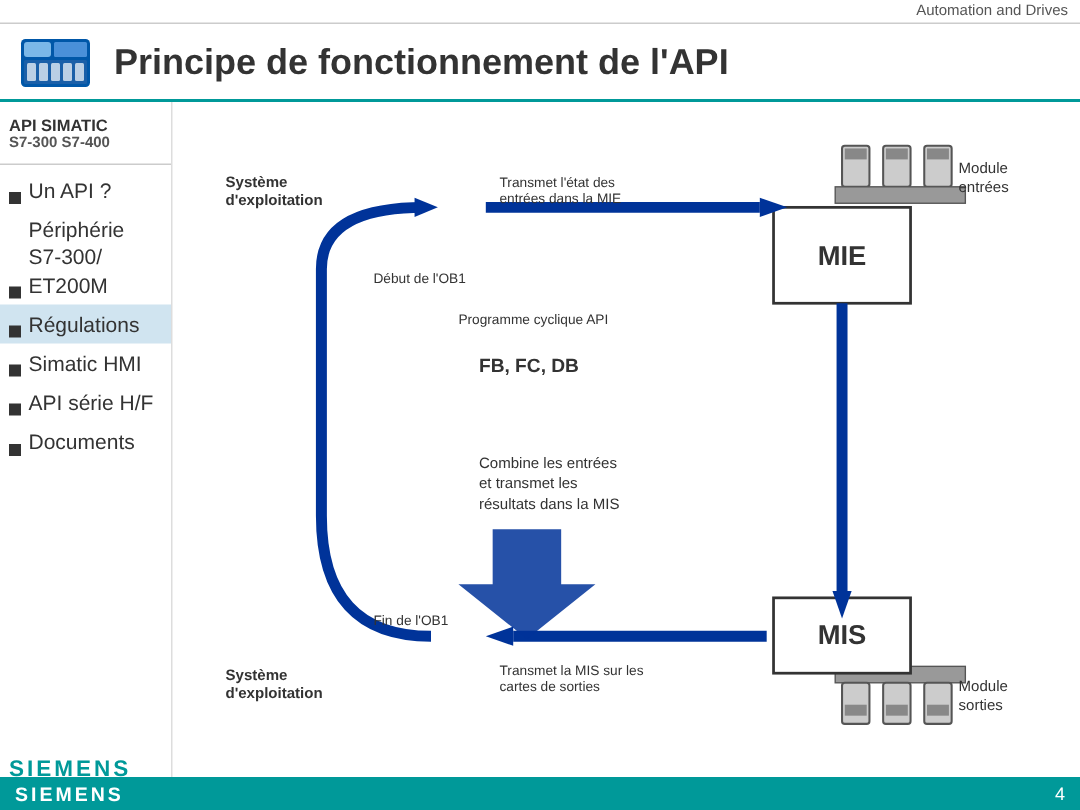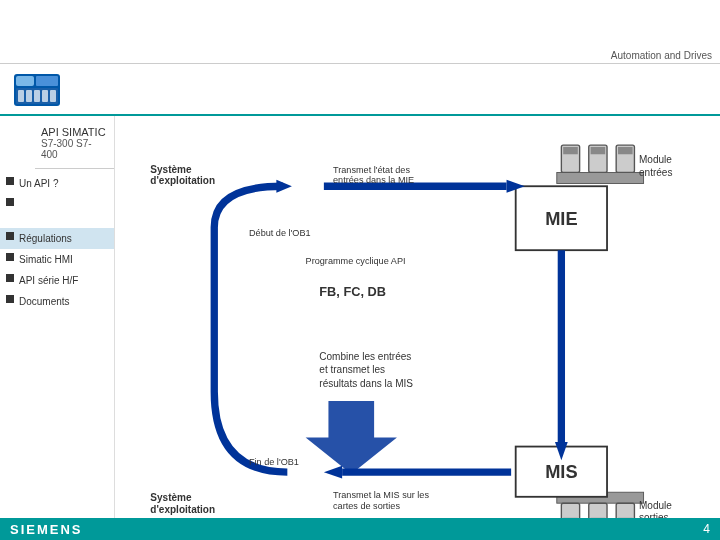--- a/index.html
+++ b/index.html
@@ -16,21 +16,20 @@
     #top-bar {
       background: #fff;
       display: flex;
       justify-content: flex-end;
       padding: 2px 8px;
       border-bottom: 1px solid #ccc;
     }
     #top-bar span {
       font-size: 10px;
       color: #555;
-      margin-top: 48px;
     }
 
     
     #header {
       background: #fff;
       display: flex;
       align-items: center;
       padding: 6px 12px 4px 12px;
       border-bottom: 2px solid #009999;
     }
@@ -57,50 +56,48 @@
       width: 115px;
       background: #fff;
       padding: 6px 0 0 0;
       border-right: 1px solid #ddd;
       flex-shrink: 0;
       display: flex;
       flex-direction: column;
     }
     .sidebar-item {
       display: flex;
-      align-items: flex-start;
+      align-items: flex-end;
       padding: 4px 6px;
-      font-size: 10px;
+      font-size: 14px;
       color: #333;
       cursor: pointer;
       line-height: 1.3;
     }
     .sidebar-item.active {
       background: #d0e4f0;
-      margin-top: 18px;
     }
     .sidebar-bullet {
       width: 8px;
       height: 8px;
       background: #333;
       margin-right: 5px;
       flex-shrink: 0;
     }
 
     
     #api-simatic-label {
       display: flex;
       flex-direction: column;
       padding: 4px 6px 8px 6px;
       font-size: 10px;
-      font-weight: normal;
+      font-weight: bold;
       color: #333;
       border-bottom: 1px solid #ccc;
       margin-bottom: 4px;
-      margin-left: 35px;
     }
     #api-simatic-top { font-size: 11px; }
     #api-simatic-sub { font-size: 10px; color: #555; }
 
     
     #content {
       flex: 1;
       position: relative;
       padding: 20px 8px;
       overflow: hidden;
@@ -153,35 +150,37 @@
     <rect x="2" y="4" width="46" height="32" rx="3" fill="#0057a8"></rect>
     <rect x="4" y="6" width="18" height="10" rx="2" fill="#7bb8e8"></rect>
     <rect x="24" y="6" width="22" height="10" rx="1" fill="#4a90d9"></rect>
     <rect x="4" y="18" width="42" height="16" rx="1" fill="#1a5fa8"></rect>
     <rect x="6" y="20" width="6" height="12" rx="1" fill="#fff" opacity="0.7"></rect>
     <rect x="14" y="20" width="6" height="12" rx="1" fill="#fff" opacity="0.7"></rect>
     <rect x="22" y="20" width="6" height="12" rx="1" fill="#fff" opacity="0.7"></rect>
     <rect x="30" y="20" width="6" height="12" rx="1" fill="#fff" opacity="0.7"></rect>
     <rect x="38" y="20" width="6" height="12" rx="1" fill="#fff" opacity="0.7"></rect>
   </svg>
+  <span id="header-title">Principe de fonctionnement de l'API</span>
 </div>
 
 <div id="main">
 
   <div id="sidebar">
     <div id="api-simatic-label">
       <span id="api-simatic-top">API  SIMATIC</span>
       <span id="api-simatic-sub">S7-300   S7-400</span>
     </div>
     <div class="sidebar-item">
       <div class="sidebar-bullet"></div>
       <span>Un API ?</span>
     </div>
     <div class="sidebar-item">
       <div class="sidebar-bullet"></div>
+      <span>Périphérie S7-300/ ET200M</span>
     </div>
     <div class="sidebar-item active">
       <div class="sidebar-bullet"></div>
       <span>Régulations</span>
     </div>
     <div class="sidebar-item">
       <div class="sidebar-bullet"></div>
       <span>Simatic HMI</span>
     </div>
     <div class="sidebar-item">

